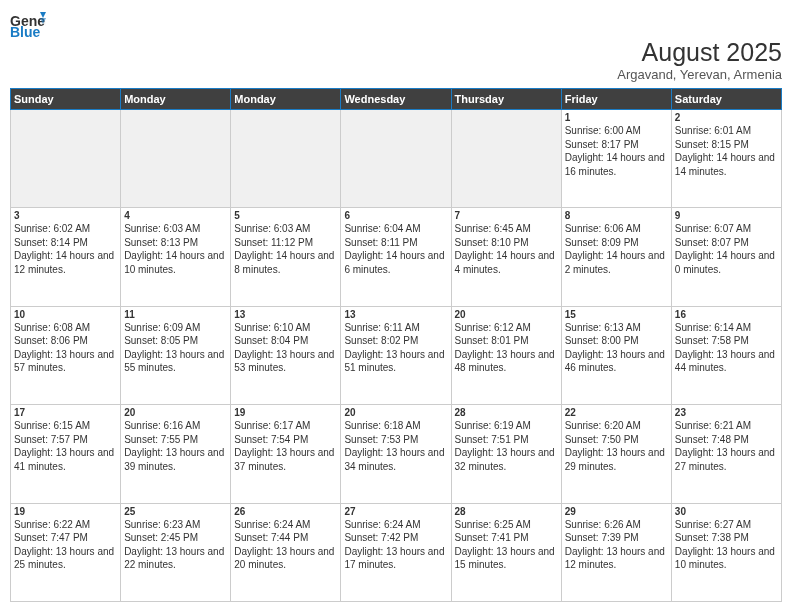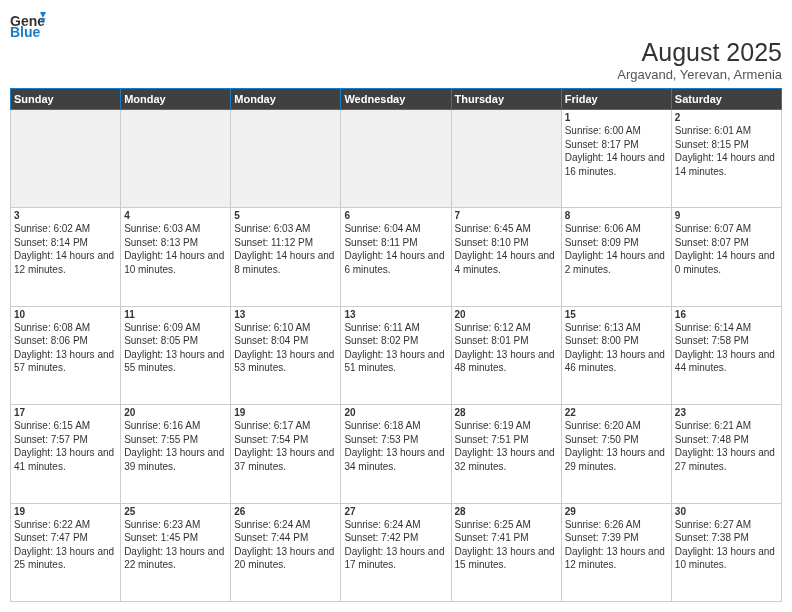--- a/index.html
+++ b/index.html
@@ -270,21 +270,21 @@
         <tr>
           <td>
             <div class="day-num">19</div>
             <div class="day-info">Sunrise: 6:22 AM
 Sunset: 7:47 PM
 Daylight: 13 hours and 25 minutes.</div>
           </td>
           <td>
             <div class="day-num">25</div>
             <div class="day-info">Sunrise: 6:23 AM
-Sunset: 1:45 PM
+Sunset: 2:45 PM
 Daylight: 13 hours and 22 minutes.</div>
           </td>
           <td>
             <div class="day-num">26</div>
             <div class="day-info">Sunrise: 6:24 AM
 Sunset: 7:44 PM
 Daylight: 13 hours and 20 minutes.</div>
           </td>
           <td>
             <div class="day-num">27</div>

